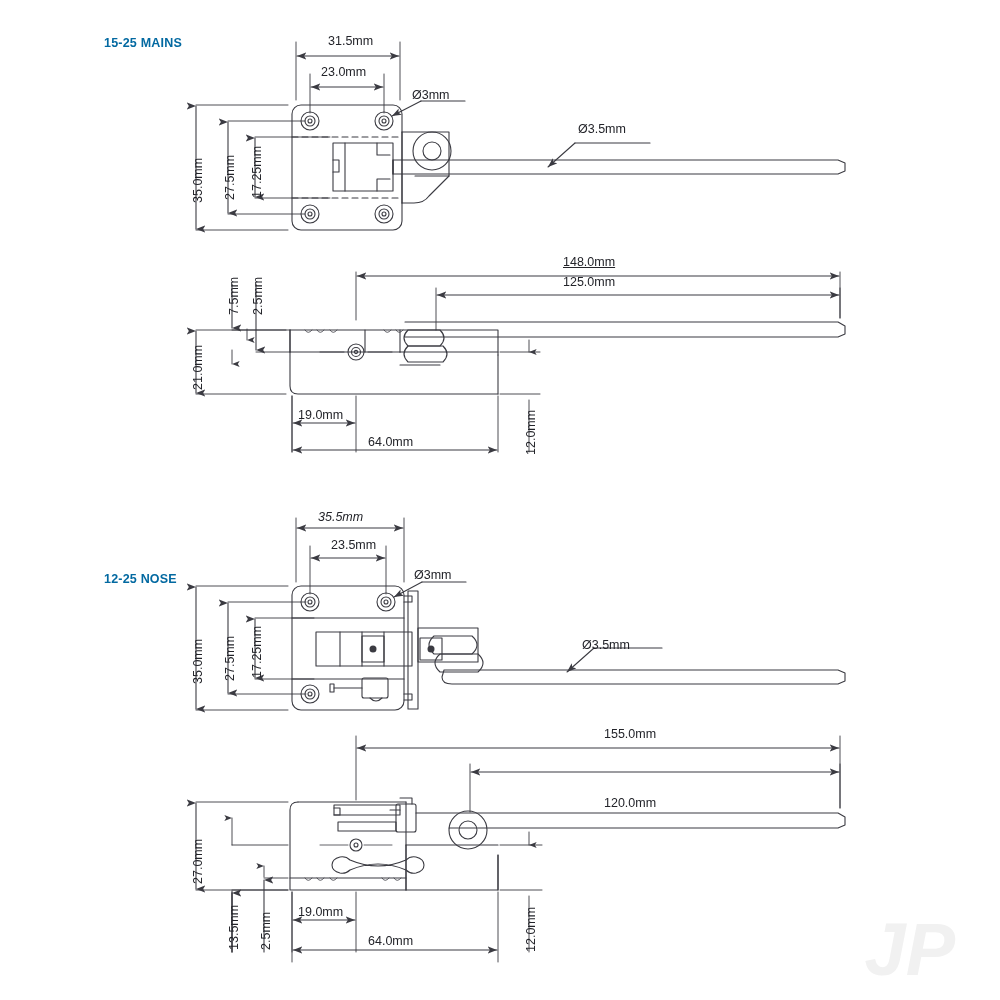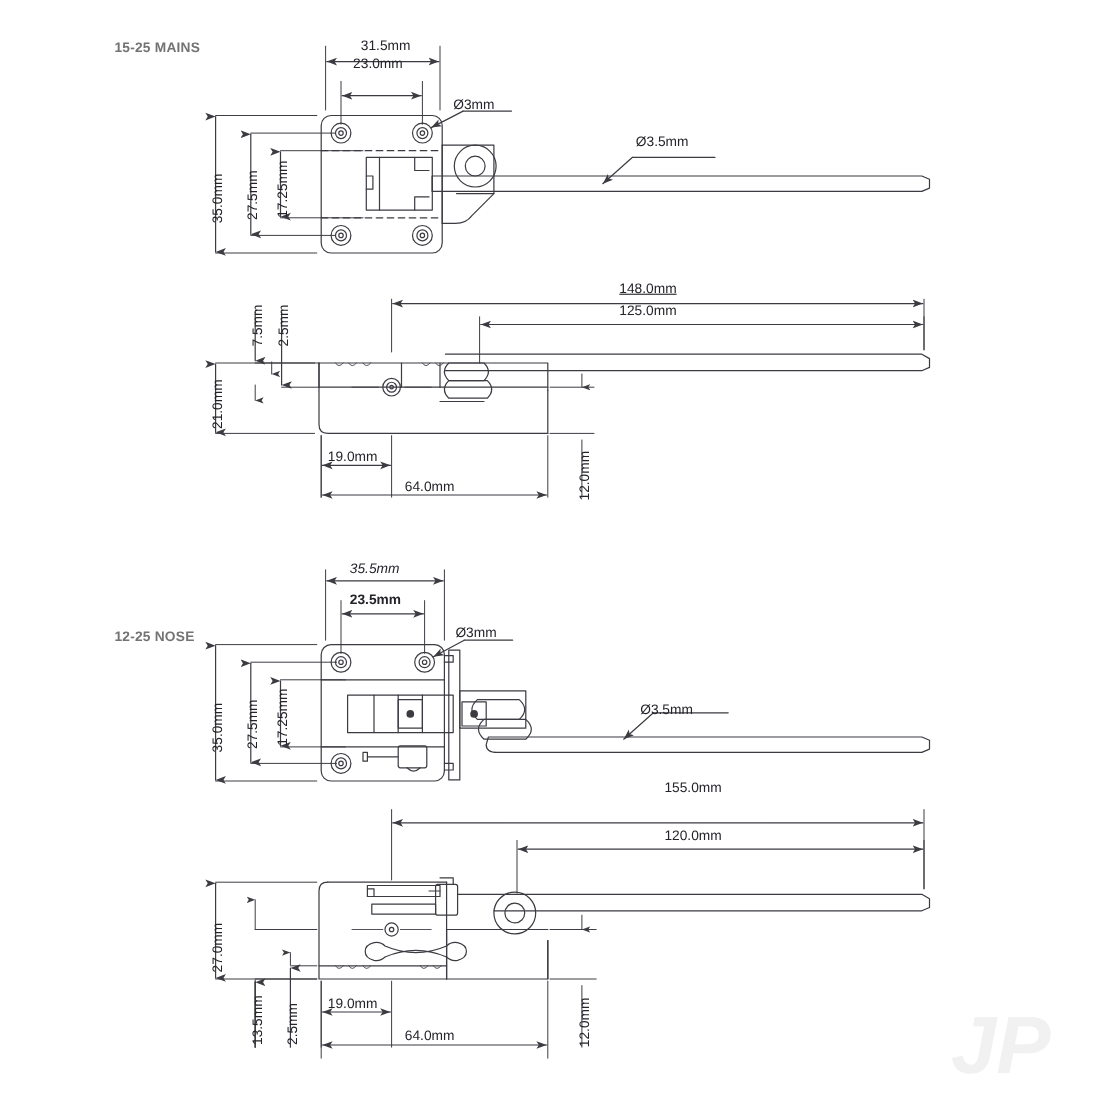--- a/index.html
+++ b/index.html
@@ -5,21 +5,21 @@
   html,body{margin:0;padding:0;background:#ffffff;}
   body{
     width:1000px;height:1000px;position:relative;overflow:hidden;
     font-family:"Liberation Sans","DejaVu Sans",sans-serif;
     color:#2b2b33;
   }
   #sheet{position:absolute;inset:0;}
   svg.draw{position:absolute;left:0;top:0;width:1000px;height:1000px;}
   .title-label{
     position:absolute;font-size:12.5px;font-weight:bold;letter-spacing:.2px;
-    color:#737373;white-space:nowrap;
+    color:#0369a1;white-space:nowrap;
   }
   .dim-text{
     position:absolute;font-size:12.5px;color:#23242a;white-space:nowrap;
   }
   .dim-text.vert{
     transform-origin:0 0;transform:rotate(-90deg);
   }
 </style>
 </head>
 <body>
@@ -307,46 +307,46 @@
 
     <g opacity="1">
       <text x="955" y="975" text-anchor="end" font-family="Liberation Sans, sans-serif" font-size="74" font-weight="bold" font-style="italic" fill="#f1f1f1">JP</text>
     </g>
   </svg>
 
   <div class="title-label" style="left:104px;top:36px;">15-25 MAINS</div>
   <div class="title-label" style="left:104px;top:572px;">12-25 NOSE</div>
 
   <div class="dim-text" style="left:328px;top:34px;">31.5mm</div>
-  <div class="dim-text" style="left:321px;top:51px;">23.0mm</div>
+  <div class="dim-text" style="left:321px;top:65px;">23.0mm</div>
   <div class="dim-text vert" style="left:191px;top:203px;">35.0mm</div>
   <div class="dim-text vert" style="left:223px;top:200px;">27.5mm</div>
   <div class="dim-text vert" style="left:250px;top:198px;">17.25mm</div>
   <div class="dim-text" style="left:412px;top:88px;">Ø3mm</div>
   <div class="dim-text" style="left:578px;top:122px;">Ø3.5mm</div>
 
   <div class="dim-text" style="left:563px;top:255px;text-decoration:underline;">148.0mm</div>
   <div class="dim-text" style="left:563px;top:275px;">125.0mm</div>
   <div class="dim-text vert" style="left:227px;top:315px;">7.5mm</div>
   <div class="dim-text vert" style="left:251px;top:315px;">2.5mm</div>
   <div class="dim-text vert" style="left:191px;top:390px;">21.0mm</div>
   <div class="dim-text" style="left:298px;top:408px;">19.0mm</div>
   <div class="dim-text" style="left:368px;top:435px;">64.0mm</div>
   <div class="dim-text vert" style="left:524px;top:455px;">12.0mm</div>
 
   <div class="dim-text" style="left:318px;top:510px;font-style:italic;">35.5mm</div>
-  <div class="dim-text" style="left:318px;top:538px;font-weight:bold;">23.5mm</div>
+  <div class="dim-text" style="left:331px;top:538px;">23.5mm</div>
   <div class="dim-text vert" style="left:191px;top:684px;">35.0mm</div>
   <div class="dim-text vert" style="left:223px;top:681px;">27.5mm</div>
   <div class="dim-text vert" style="left:250px;top:678px;">17.25mm</div>
   <div class="dim-text" style="left:414px;top:568px;">Ø3mm</div>
   <div class="dim-text" style="left:582px;top:638px;">Ø3.5mm</div>
 
-  <div class="dim-text" style="left:604px;top:709px;">155.0mm</div>
-  <div class="dim-text" style="left:604px;top:753px;text-align:right;">120.0mm</div>
+  <div class="dim-text" style="left:604px;top:727px;">155.0mm</div>
+  <div class="dim-text" style="left:604px;top:796px;text-align:right;">120.0mm</div>
   <div class="dim-text vert" style="left:191px;top:884px;">27.0mm</div>
   <div class="dim-text vert" style="left:227px;top:950px;">13.5mm</div>
   <div class="dim-text vert" style="left:259px;top:950px;">2.5mm</div>
   <div class="dim-text" style="left:298px;top:905px;">19.0mm</div>
   <div class="dim-text" style="left:368px;top:934px;">64.0mm</div>
   <div class="dim-text vert" style="left:524px;top:952px;">12.0mm</div>
 
 </div>
 
 </body></html>

